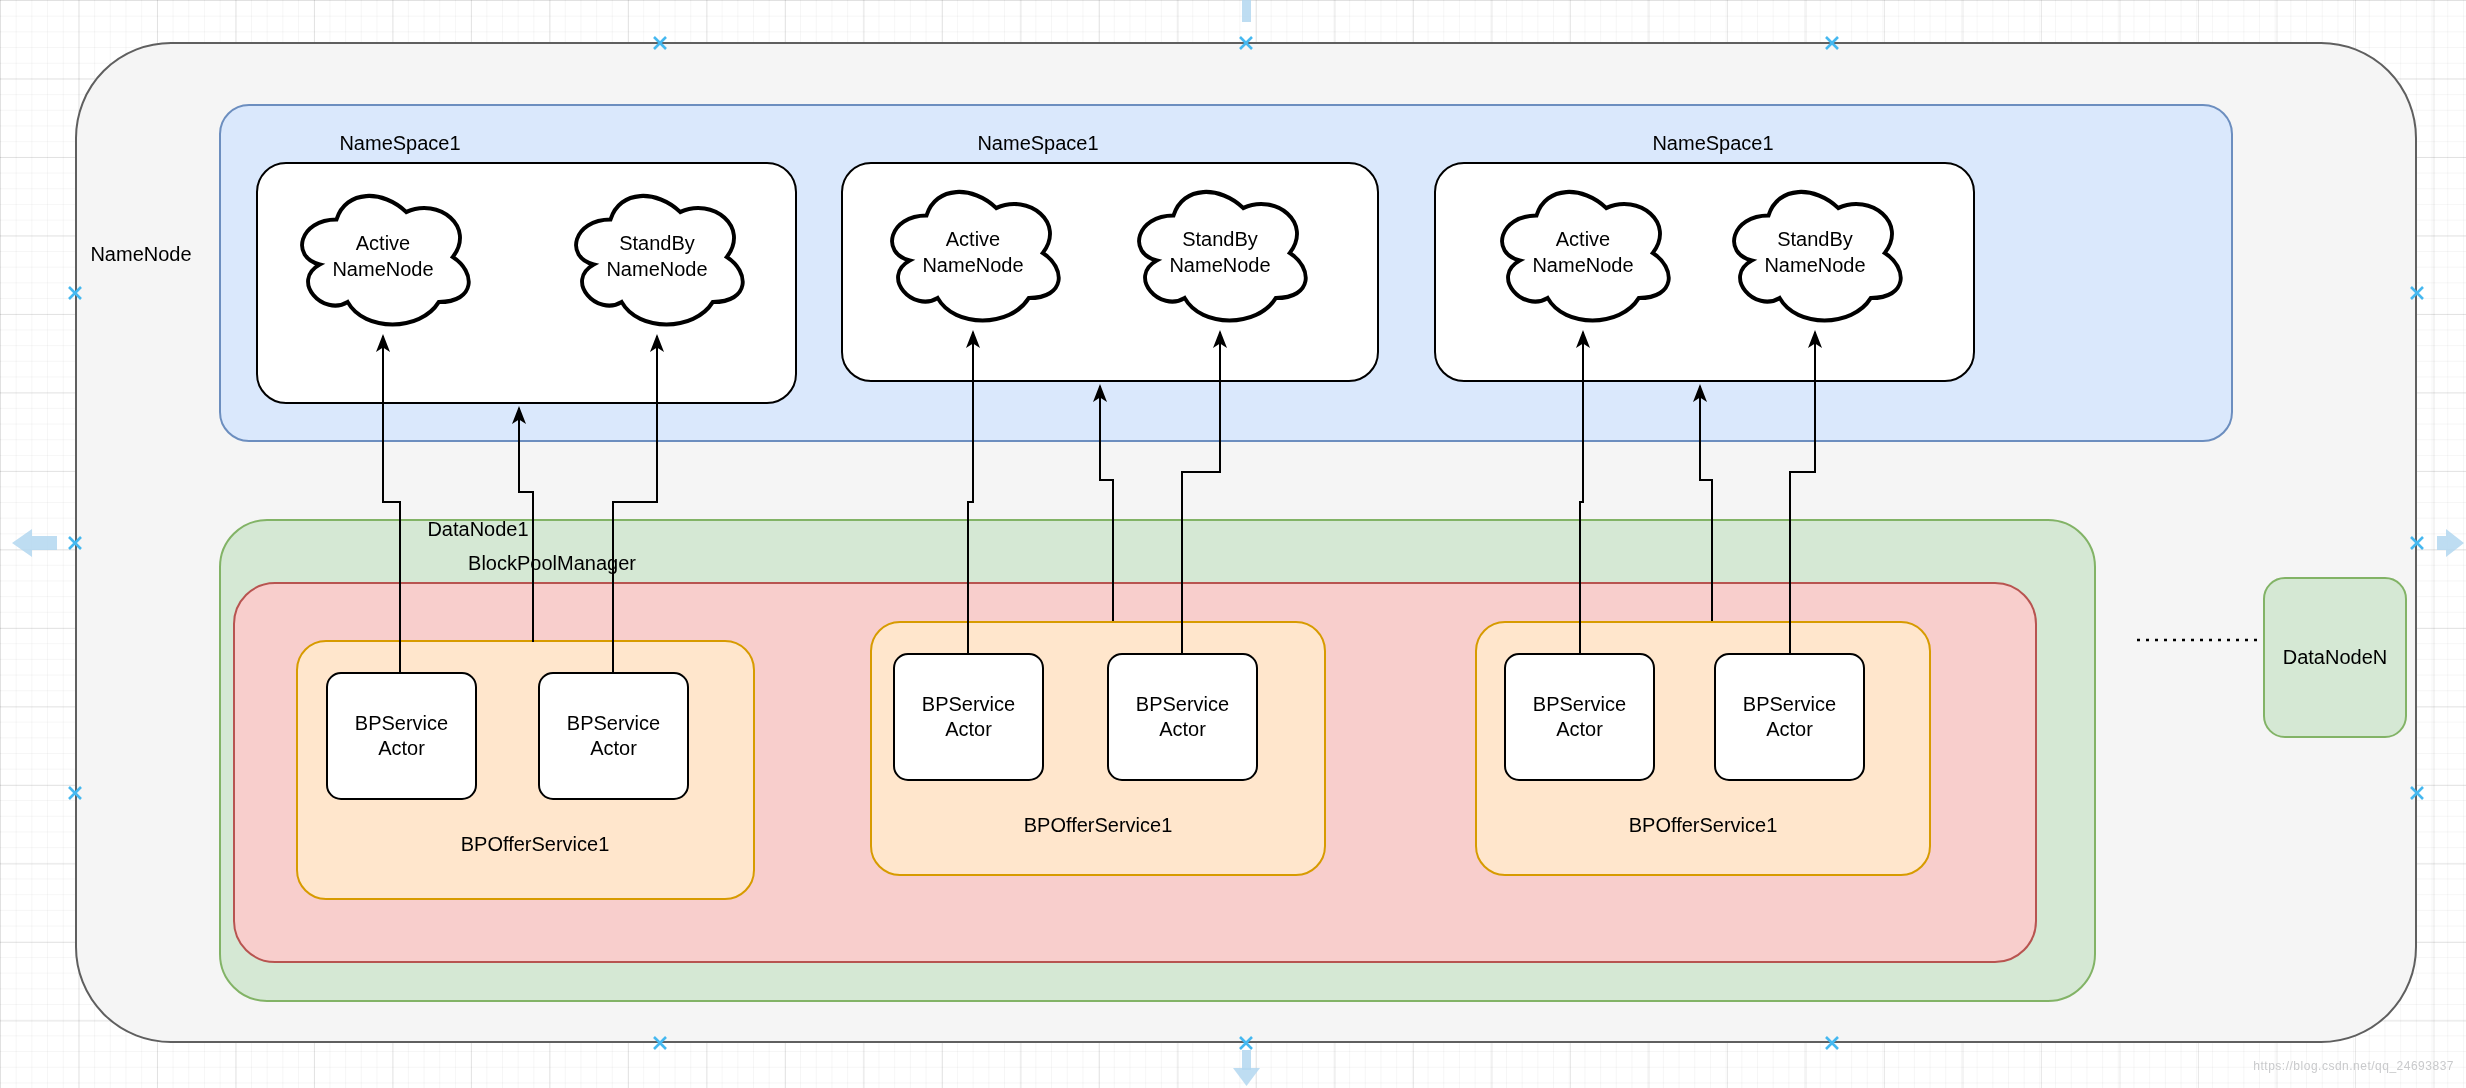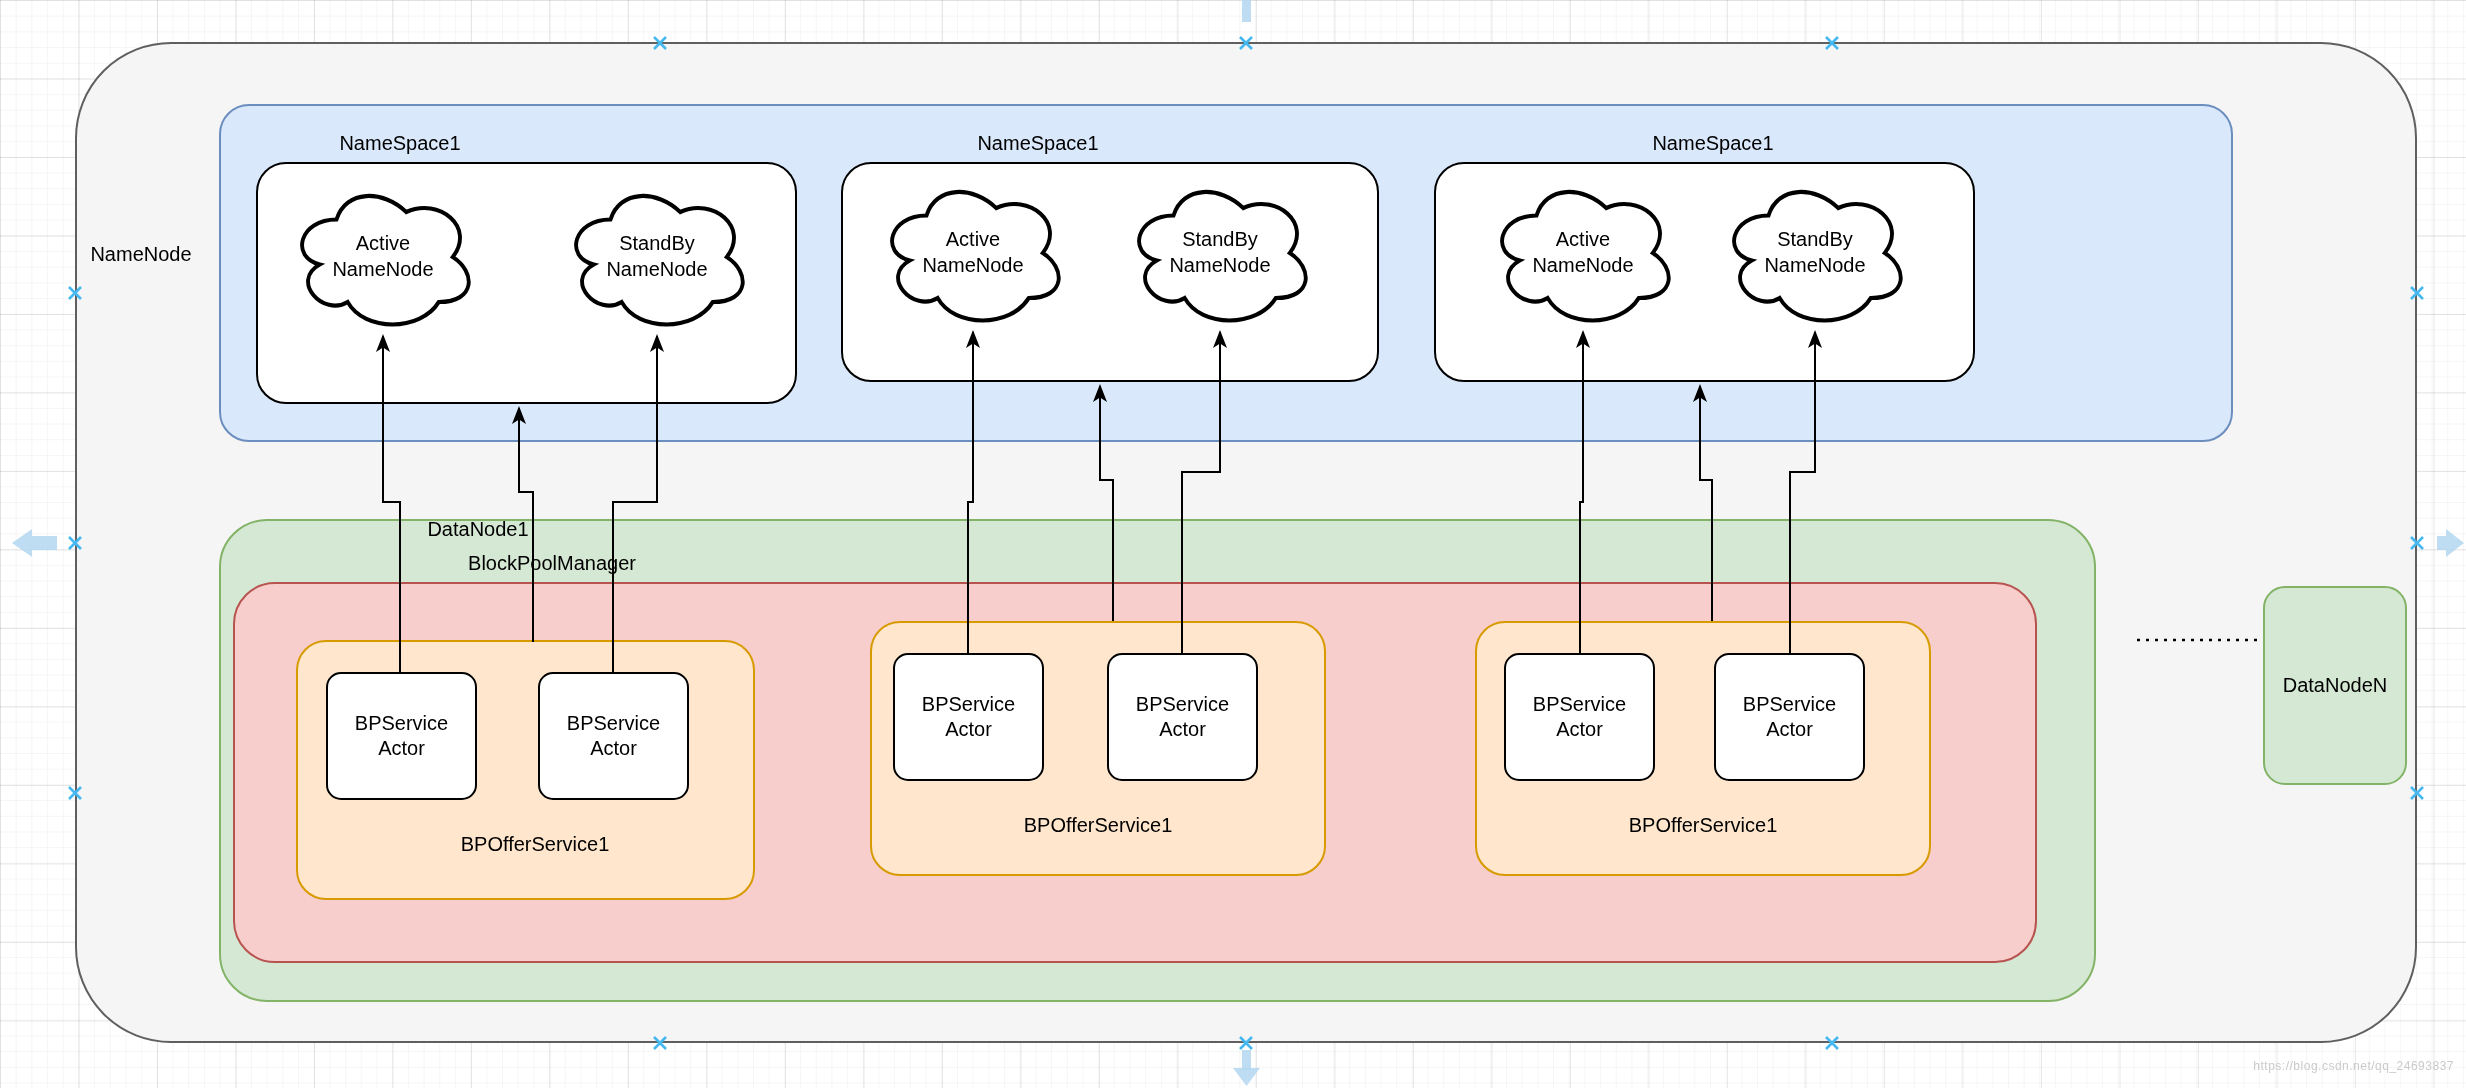--- a/index.html
+++ b/index.html
@@ -67,21 +67,21 @@
 </div>
 <div class="abs box-actor" style="left:1504px;top:653px;width:151px;height:128px;">
   <span>BPService</span>
   <span>Actor</span>
 </div>
 <div class="abs box-actor" style="left:1714px;top:653px;width:151px;height:128px;">
   <span>BPService</span>
   <span>Actor</span>
 </div>
 
-<div class="abs box-dn" style="left:2263px;top:577px;width:144px;height:199px;margin-top:9px;">
+<div class="abs box-dn" style="left:2263px;top:577px;width:144px;height:161px;">
   <span>DataNodeN</span>
 </div>
 
 <div class="lbl" style="left:68px;top:243px;width:146px;">NameNode</div>
 <div class="lbl" style="left:300px;top:132px;width:200px;">NameSpace1</div>
 <div class="lbl" style="left:938px;top:132px;width:200px;">NameSpace1</div>
 <div class="lbl" style="left:1613px;top:132px;width:200px;">NameSpace1</div>
 <div class="lbl" style="left:398px;top:494px;width:160px;margin-top:24px;">DataNode1</div>
 <div class="lbl" style="left:442px;top:552px;width:220px;">BlockPoolManager</div>
 <div class="lbl" style="left:415px;top:833px;width:240px;">BPOfferService1</div>

